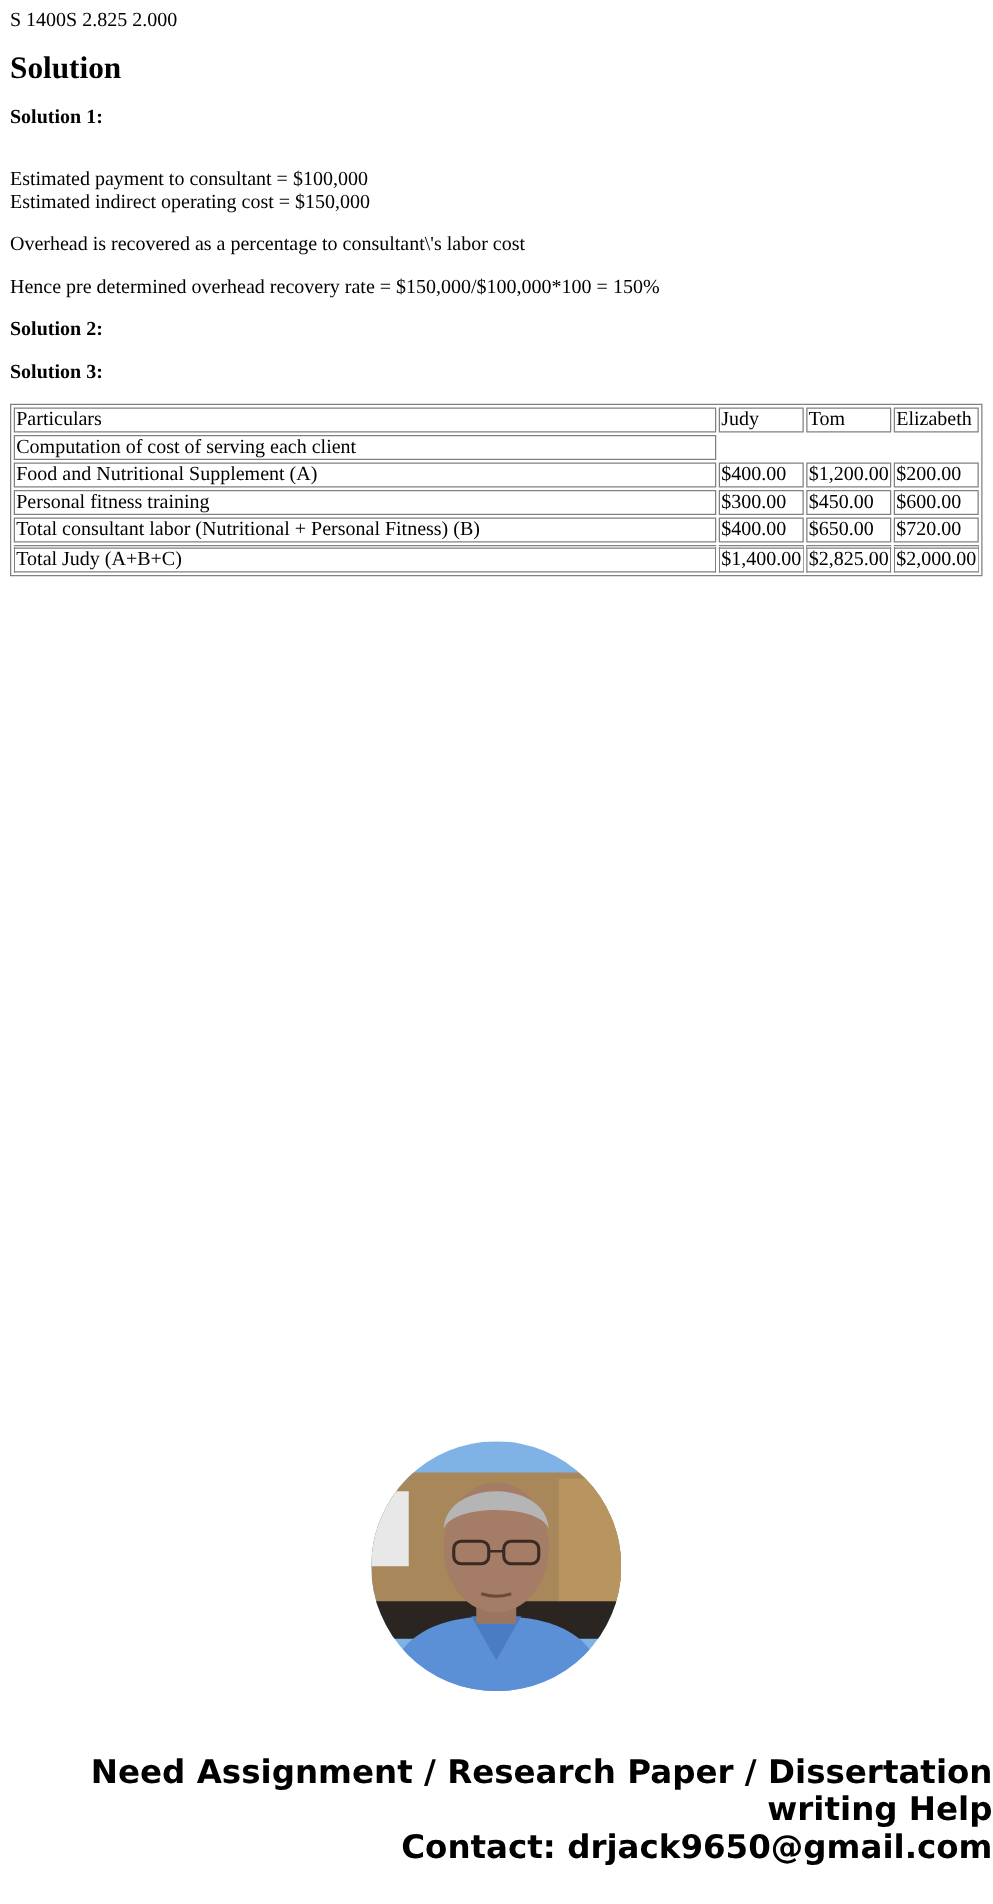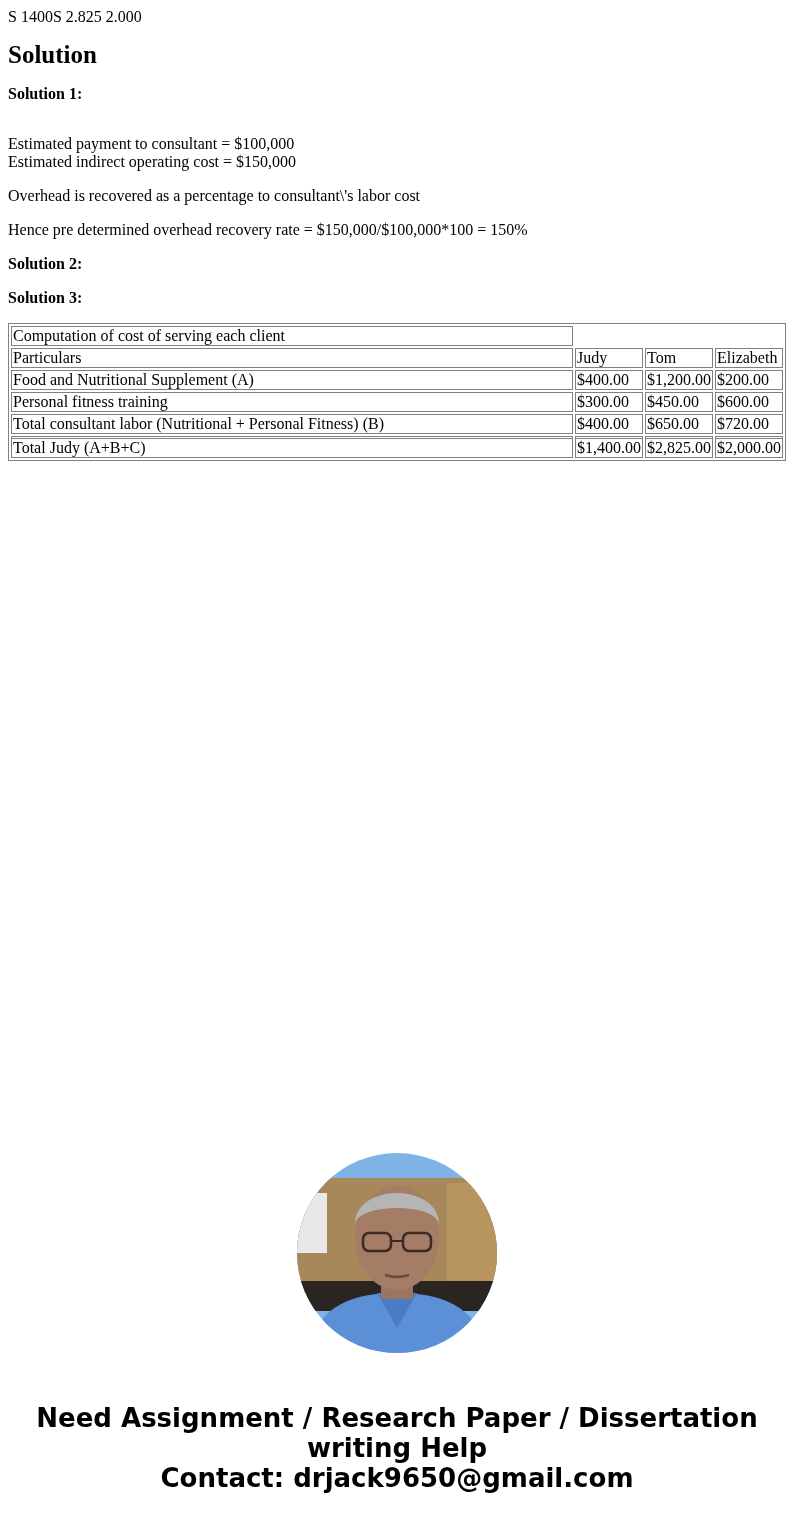--- a/index.html
+++ b/index.html
@@ -43,21 +43,21 @@
       position: absolute;
       left: 297px; top: 1153px;
       width: 200px; height: 200px;
       border-radius: 50%;
       overflow: hidden;
     }
     .promo {
       position: absolute;
       left: 0; top: 1403px;
       width: 794px;
-      text-align: center;
+      text-align: right;
       font-family: "DejaVu Sans", sans-serif;
       font-weight: bold;
       font-size: 26px;
       line-height: 30px;
       color: #000;
     }
   </style>
 </head>
 <body>
 
@@ -68,28 +68,28 @@
   <div class="line" style="top:119px;margin-top:16px;">Estimated payment to consultant = $100,000</div>
   <div class="line" style="top:153px;">Estimated indirect operating cost = $150,000</div>
   <div class="line" style="top:187px;">Overhead is recovered as a percentage to consultant\'s labor cost</div>
   <div class="line" style="top:221px;">Hence pre determined overhead recovery rate = $150,000/$100,000*100 = 150%</div>
   <div class="line bold" style="top:255px;">Solution 2:</div>
   <div class="line bold" style="top:289px;">Solution 3:</div>
 
   <table class="cost">
     <tbody>
         <tr>
-      <td class="label-col">Computation of cost of serving each client</td>
-      <td class="empty" colspan="3"></td>
-    </tr>
-    <tr>
       <td>Particulars</td>
       <td class="num">Judy</td>
       <td class="num">Tom</td>
       <td class="num-wide">Elizabeth</td>
+    </tr>
+    <tr>
+      <td class="label-col">Computation of cost of serving each client</td>
+      <td class="empty" colspan="3"></td>
     </tr>
     <tr>
       <td>Food and Nutritional Supplement (A)</td>
       <td>$400.00</td>
       <td>$1,200.00</td>
       <td>$200.00</td>
     </tr>
     <tr>
       <td>Personal fitness training</td>
       <td>$300.00</td>

